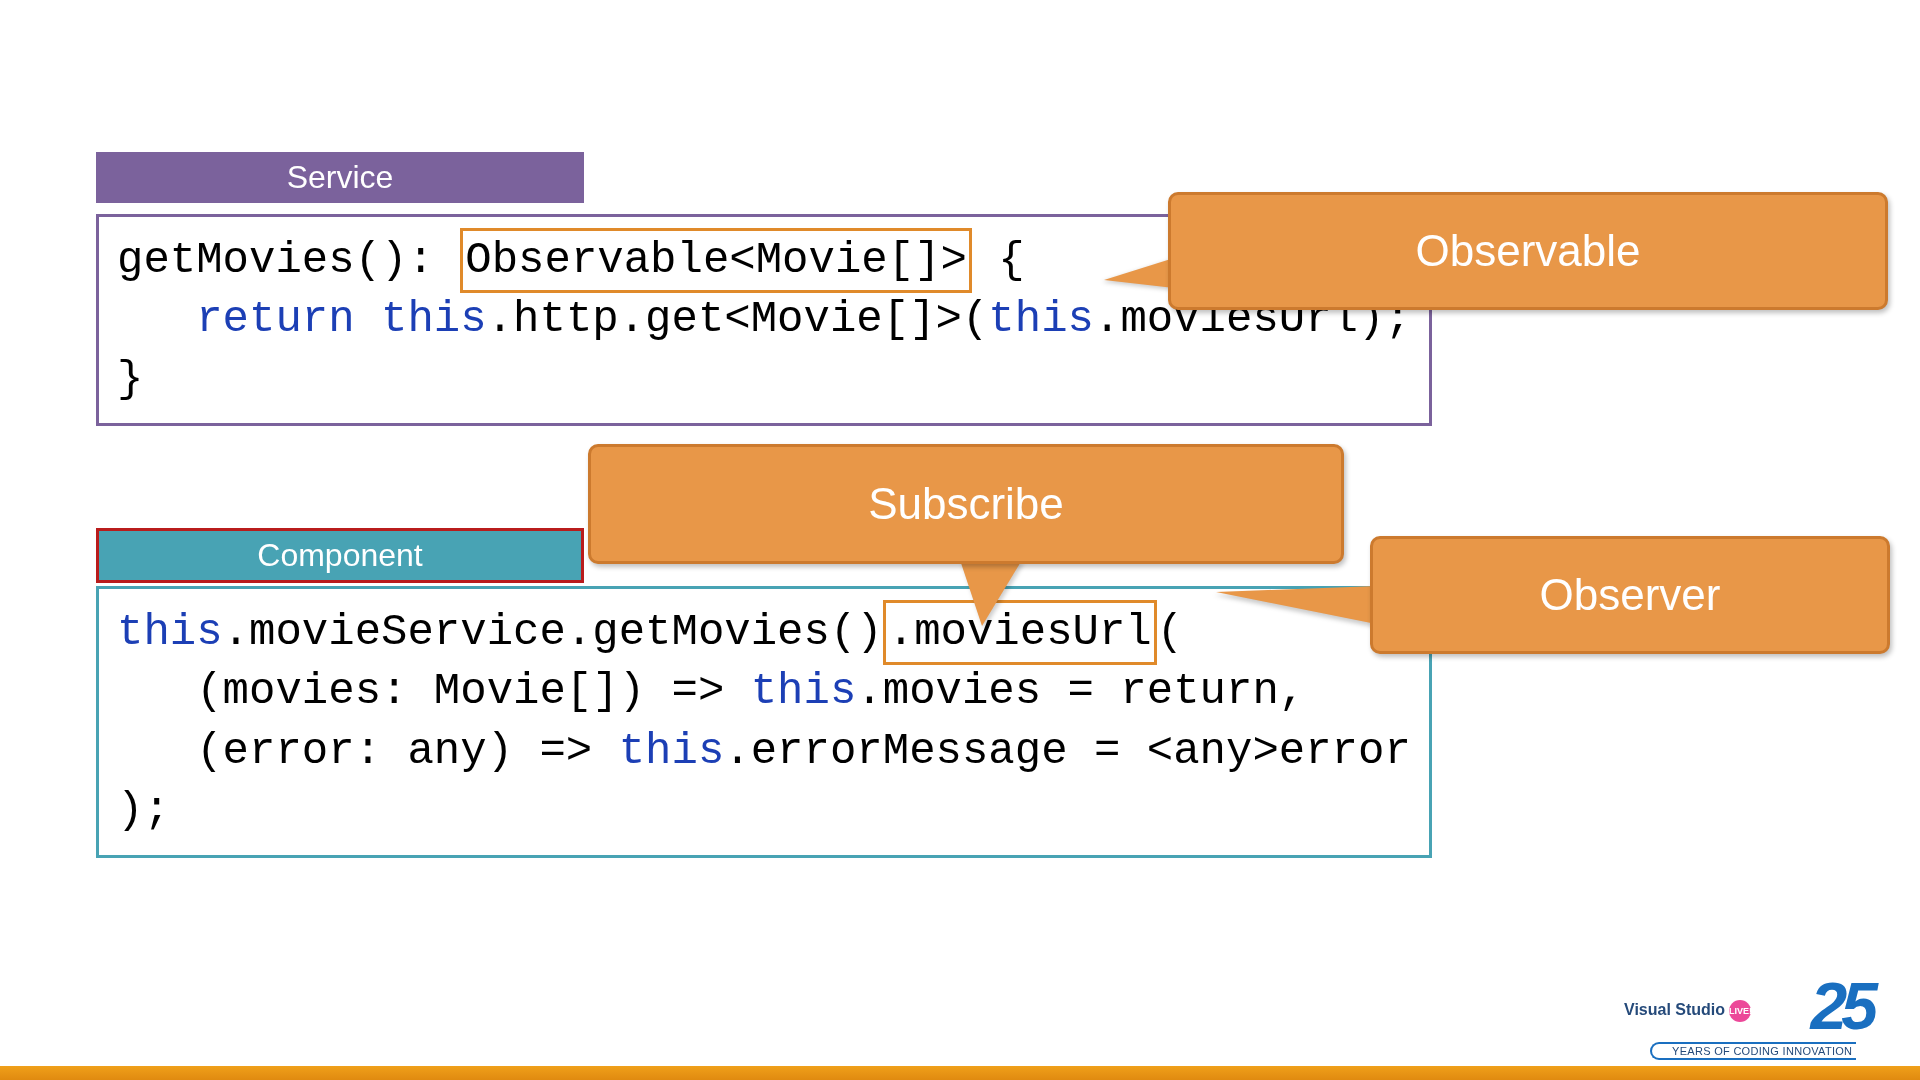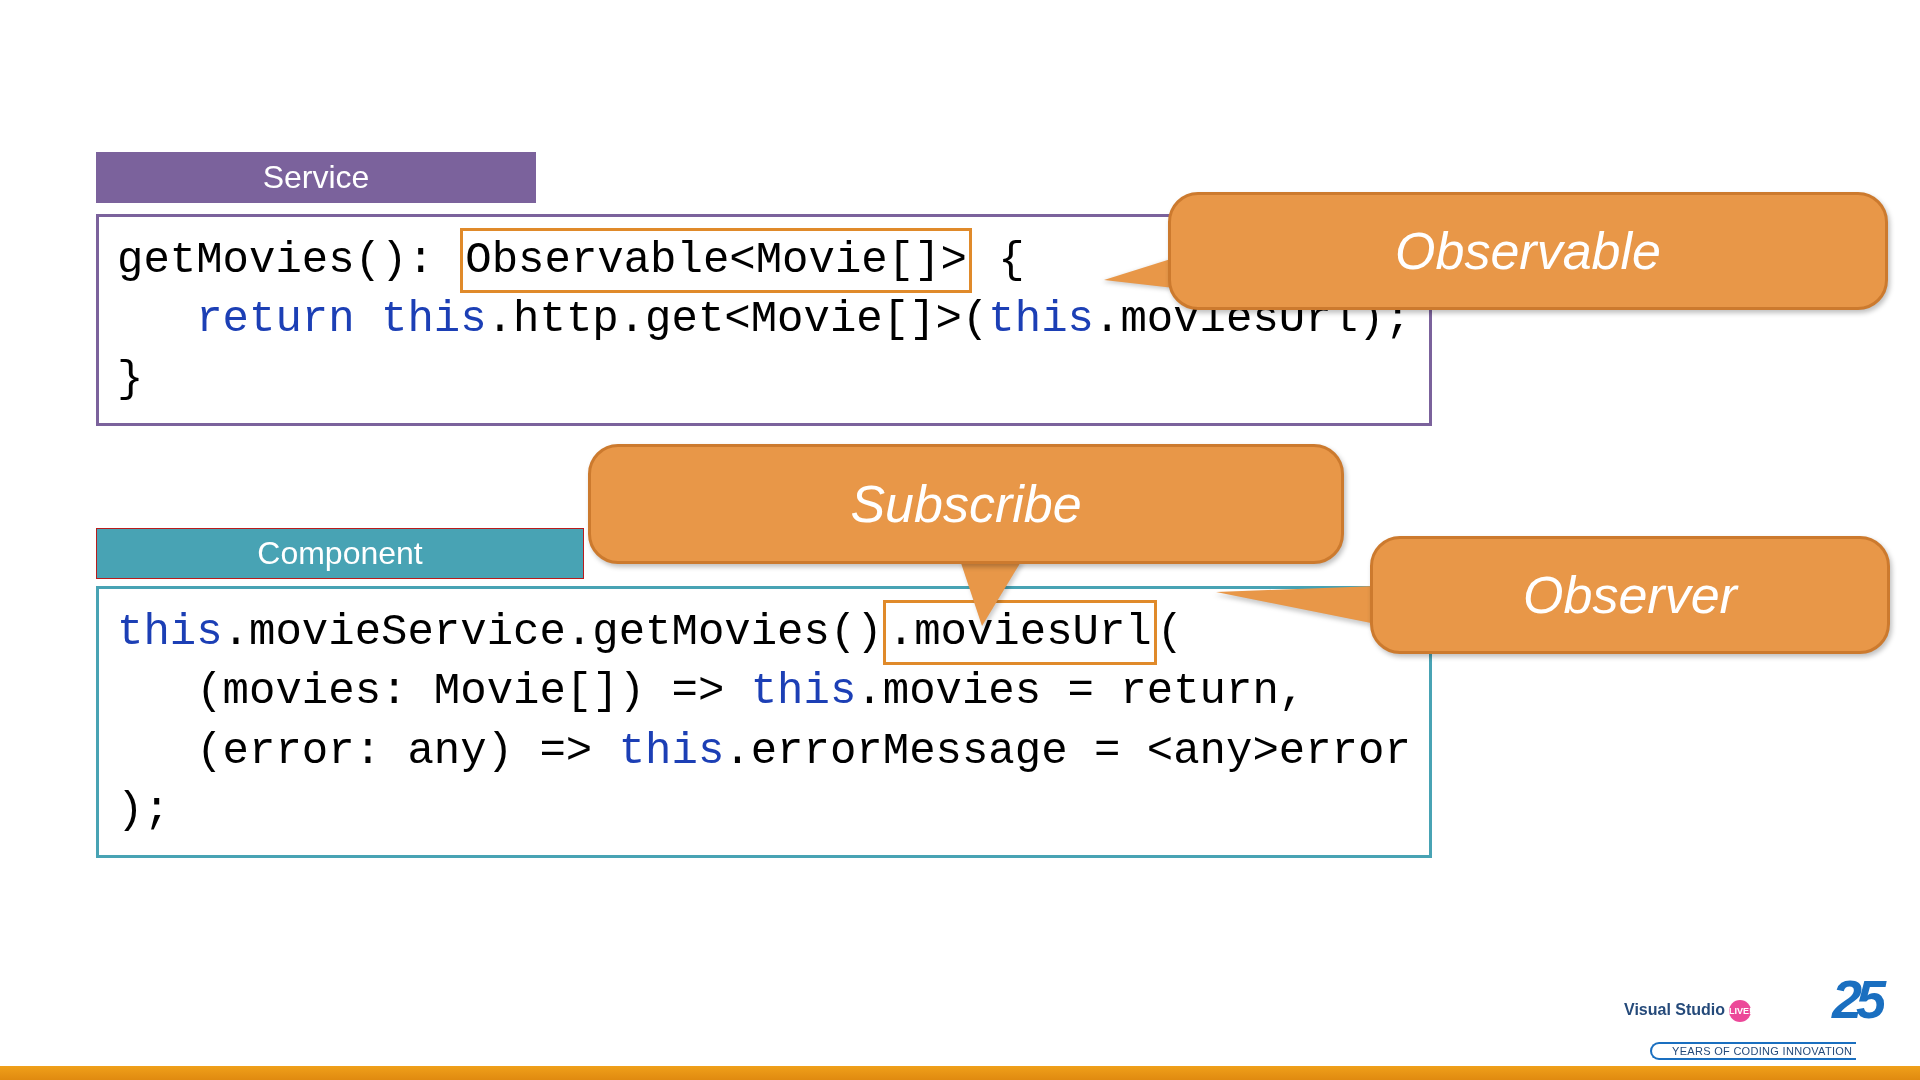--- a/index.html
+++ b/index.html
@@ -18,28 +18,28 @@
 
   .panel-label {
     position: absolute;
     background: #fff;
     color: #fff;
     font-size: 32px;
     padding: 6px 30px;
     text-align: center;
   }
   .panel-label.service {
-    top: 152px; left: 96px; width: 440px;
+    top: 152px; left: 96px; width: 488px;
     background: #7b629c;
     border: 1px solid #7b629c;
   }
   .panel-label.component {
     top: 528px; left: 96px; width: 488px;
     background: #48a3b4;
-    border: 1px solid #b91c1c;
+    border: 3px solid #b91c1c;
   }
 
   .code-box {
     position: absolute;
     background: #fff;
     font-family: Consolas, "Courier New", monospace;
     font-size: 44px;
     line-height: 1.35;
     padding: 14px 18px;
     white-space: pre;
@@ -60,30 +60,29 @@
     display: inline-block;
     border: 3px solid #e08a2a;
     padding: 0 2px;
     margin: -3px 0;
   }
 
   .callout {
     position: absolute;
     background: #e89748;
     border: 3px solid #cc7a2e;
-    border-radius: 30px;
+    border-radius: 10px;
     color: #fff;
-    font-size: 52px;
+    font-size: 44px;
     text-align: center;
     display: flex;
     align-items: center;
     justify-content: center;
     padding: 10px 30px;
     box-shadow: 2px 3px 5px rgba(0,0,0,0.25);
-    font-style: italic;
   }
   .callout.observable { top: 192px; left: 1168px; width: 720px; height: 118px; }
   .callout.subscribe  { top: 444px; left: 588px;  width: 756px; height: 120px; }
   .callout.observer   { top: 488px; left: 1370px; width: 520px; height: 118px; margin-top: 48px; }
 
   .tail {
     position: absolute;
     width: 0; height: 0;
   }
   .tail.observable-tail {
@@ -114,22 +113,22 @@
     height: 14px;
     background: linear-gradient(#f0a01a, #e08a10);
   }
 
   .logo {
     position: absolute;
     right: 40px; bottom: 26px;
     width: 220px; height: 80px;
   }
   .logo .twenty {
-    position: absolute; right: 0; top: -6px;
-    font-size: 54px; font-weight: 800; font-style: italic;
+    position: absolute; right: 8px; top: -6px;
+    font-size: 66px; font-weight: 800; font-style: italic;
     color: #1a6fc0;
     letter-spacing: -6px;
   }
   .logo .vs {
     position: absolute; left: -36px; top: 26px;
     font-size: 16px; color: #254a7a; font-weight: 600;
   }
   .logo .vs .live {
     display: inline-block;
     background: #ec4899; color: #fff;

